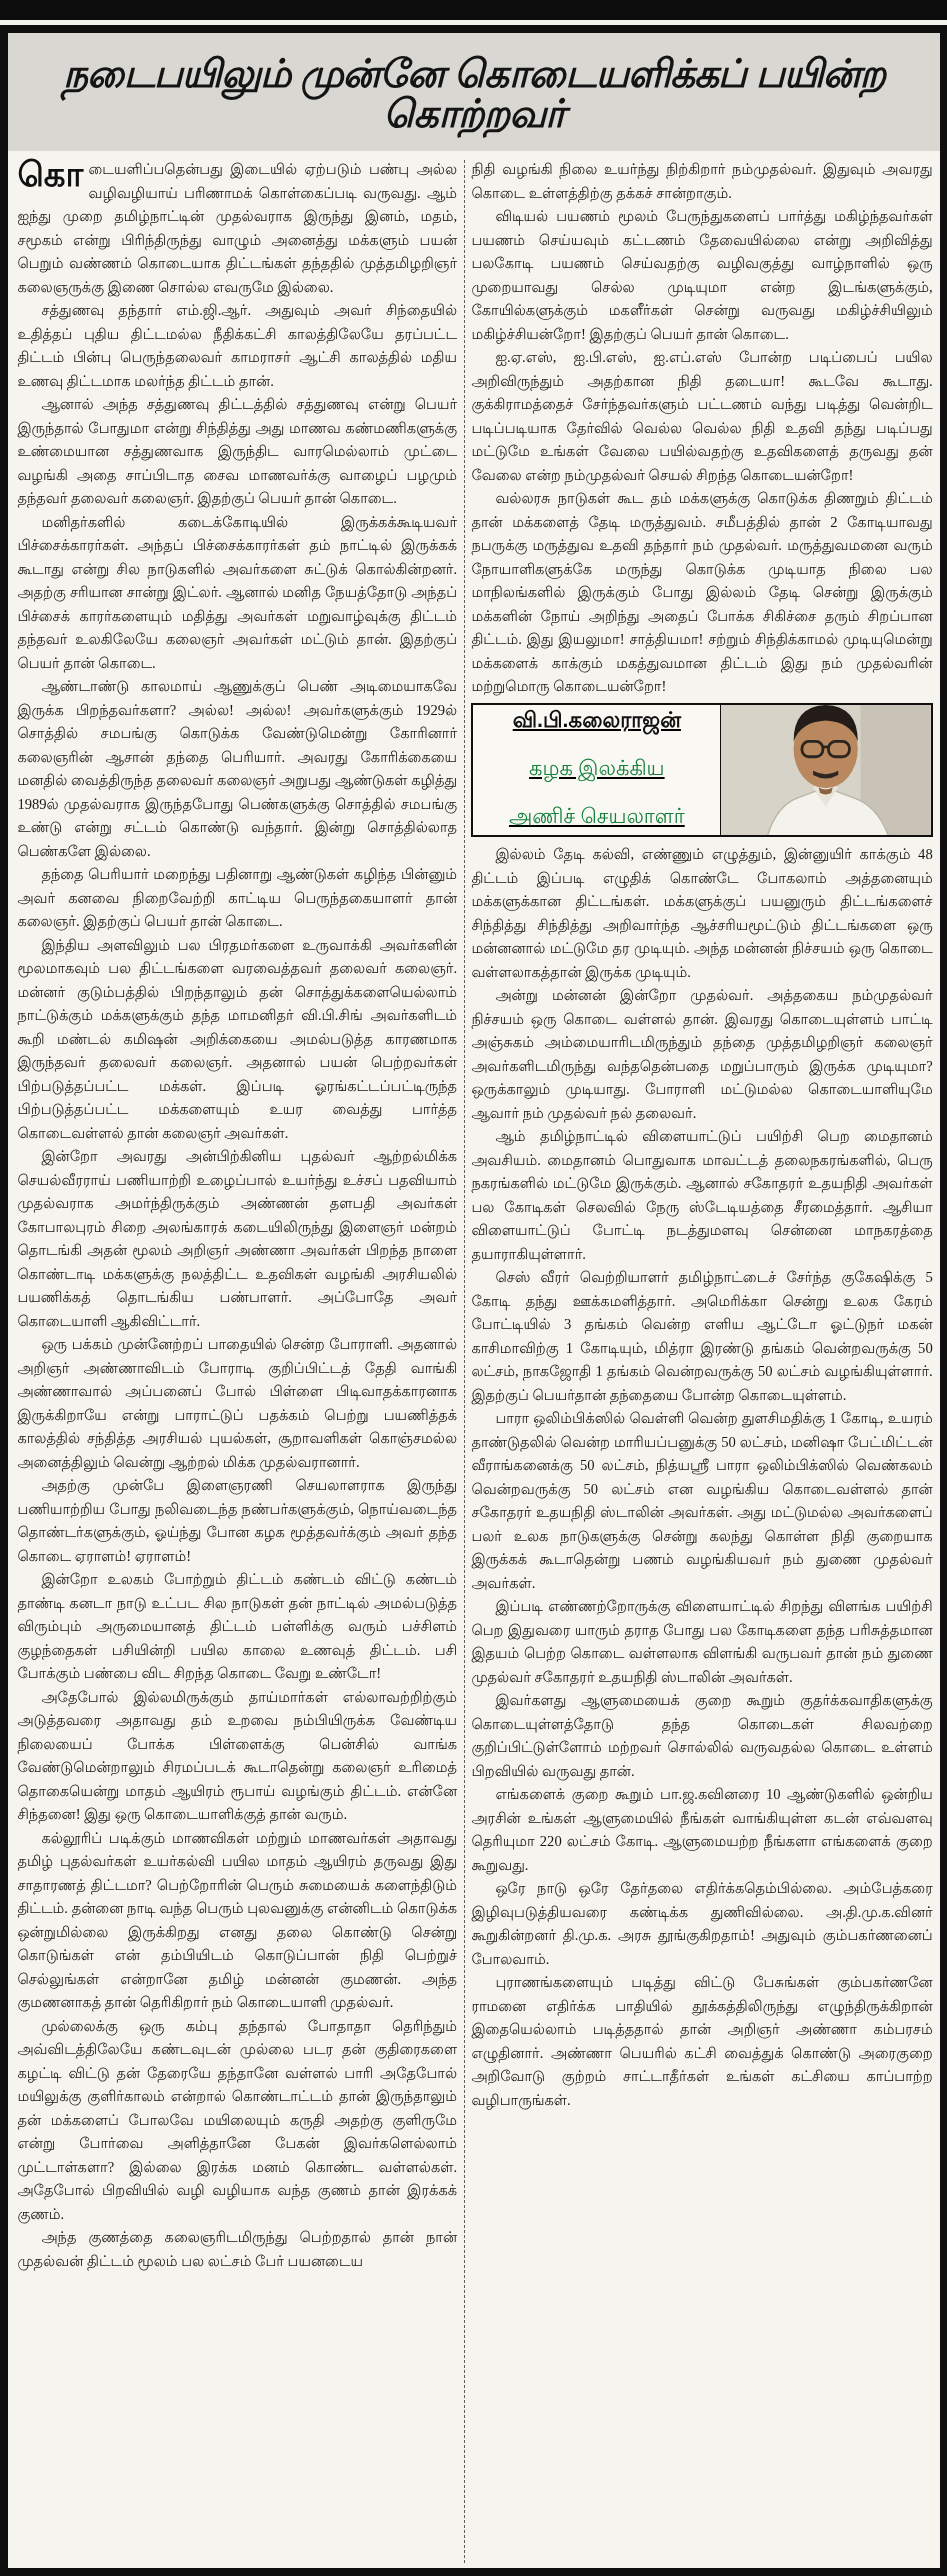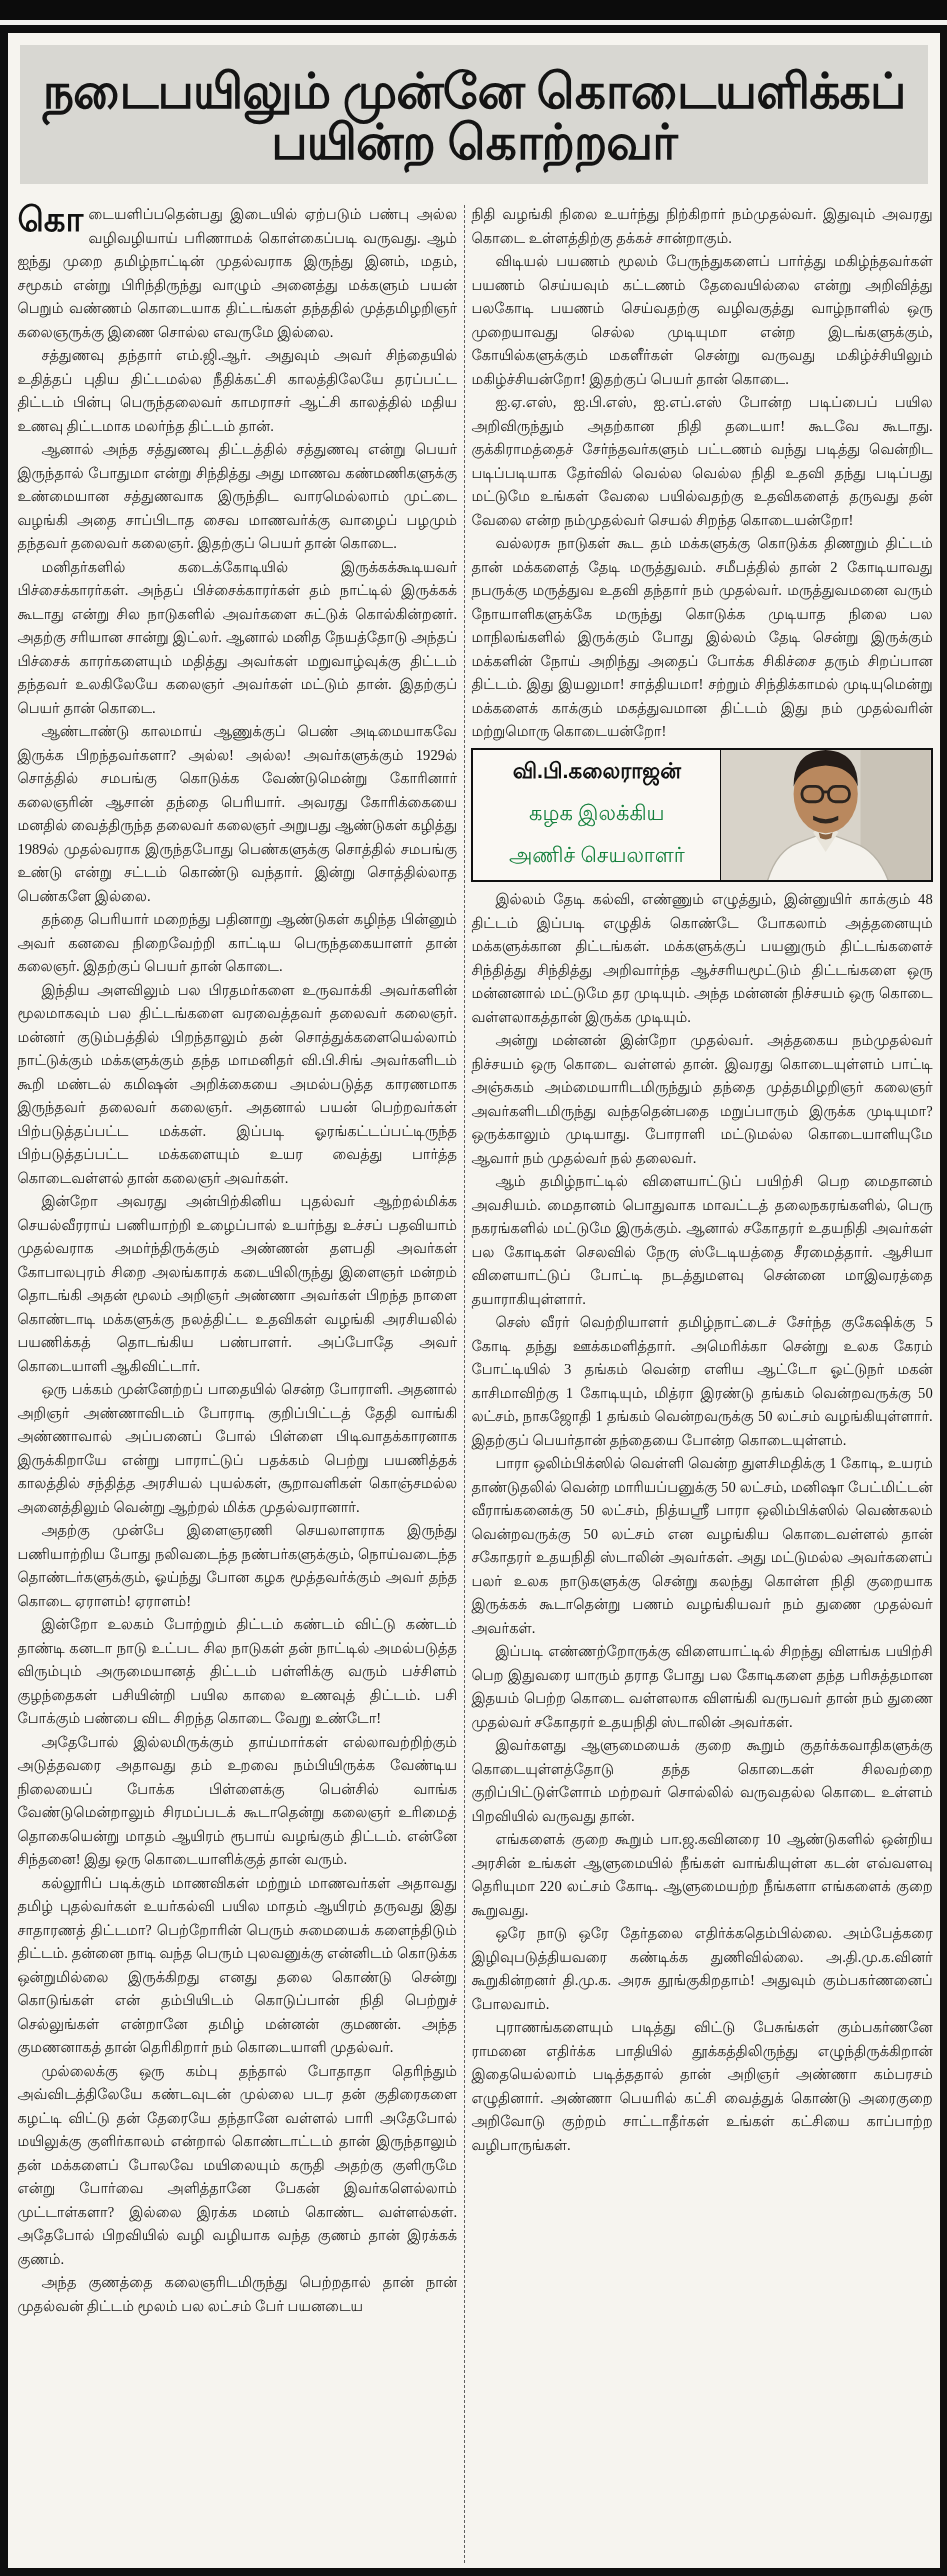--- a/index.html
+++ b/index.html
@@ -1,33 +1,33 @@
 <!DOCTYPE html>
 <html style="font-size:8.3px"><head>
 <meta charset="utf-8">
 <style>
   html,body{margin:0;padding:0;background:#0b0b0b;}
   .page{position:relative;width:948px;height:2576px;background:#0b0b0b;font-family:"Liberation Serif","DejaVu Serif",serif;}
   .top-band{height:20px;background:#0c0c0c;}
   .top-line{height:4.7px;background:#f2f1ee;}
   .frame{position:absolute;top:24.5px;left:0;right:0;bottom:0;border:8.3px solid #0f0f0f;background:#f6f4ef;display:flex;flex-direction:column;box-sizing:border-box;}
-  .headline{margin:12px;background:#d8d7d2;color:#141414;text-align:center;font-weight:bold;
-    font-size:49px;line-height:1.05;padding:21px 4.2px 15.6px;letter-spacing:-1px;
-    font-family:"Liberation Sans","DejaVu Sans",sans-serif;}
+  .headline{margin:0;background:#d8d7d2;color:#141414;text-align:center;font-weight:bold;
+    font-size:39px;line-height:1.05;padding:21px 4.2px 15.6px;letter-spacing:-1px;
+    font-family:"Liberation Sans","DejaVu Sans",sans-serif;font-style:italic;}
   .body{flex:1;display:flex;padding:7.3px 7.3px 0 9.4px;overflow:hidden;}
   .col{overflow:hidden;box-sizing:border-box;}
   .col-left{width:446px;padding-right:6.3px;}
   .divider{width:0;border-left:1.6px dashed #5e5e5e;margin:2.1px 1px 5.2px 1px;}
   .col-right{flex:1;padding-left:5px;}
   .para{margin:0;font-size:14.6px;line-height:23.5px;text-align:justify;text-indent:24px;color:#171614;}
   .para.cont{text-indent:0;}
   .para.lead{text-indent:0;}
   .dropcap{float:left;font-size:34px;line-height:30px;font-weight:bold;padding:2.1px 5.2px 0 0;color:#111;}
   .byline-box{border:2.1px solid #101010;display:flex;height:130px;margin:4.2px 0 6.3px;background:#faf8f3;}
-  .byline-info{width:54%;border-right:1.6px solid #101010;display:flex;flex-direction:column;justify-content:center;align-items:center;gap:15px;}
+  .byline-info{width:54%;border-right:1.6px solid #101010;display:flex;flex-direction:column;justify-content:center;align-items:center;gap:21px;text-decoration:underline;}
   .byline-name{font-weight:bold;font-size:21.4px;color:#101010;font-family:"Liberation Sans","DejaVu Sans",sans-serif;}
   .byline-role{font-size:21px;color:#15803d;}
   .byline-photo{flex:1;position:relative;overflow:hidden;background:#d9d4ca;}
   .byline-photo svg{display:block;width:100%;height:100%;}
 </style>
 </head>
 <body>
 
 <div class="page">
   <div class="top-band"></div>
@@ -82,21 +82,21 @@
               <rect x="154" y="84" width="30" height="22" rx="10" fill="none" stroke="#2b241f" stroke-width="4"></rect>
               <line x1="146" y1="92" x2="154" y2="92" stroke="#2b241f" stroke-width="4"></line>
               <path d="M132 126 Q150 136 168 126 L168 132 Q150 142 132 132 Z" fill="#2e2620"></path>
               <path d="M140 150 Q150 156 160 150 L158 158 Q150 162 142 158 Z" fill="#8a6342"></path>
             </svg>
           </div>
         </div>
 
         <p class="para">இல்லம் தேடி கல்வி, எண்ணும் எழுத்தும், இன்னுயிர் காக்கும் 48 திட்டம் இப்படி எழுதிக் கொண்டே போகலாம் அத்தனையும் மக்களுக்கான திட்டங்கள். மக்களுக்குப் பயனுரும் திட்டங்களைச் சிந்தித்து சிந்தித்து அறிவார்ந்த ஆச்சரியமூட்டும் திட்டங்களை ஒரு மன்னனால் மட்டுமே தர முடியும். அந்த மன்னன் நிச்சயம் ஒரு கொடை வள்ளலாகத்தான் இருக்க முடியும்.</p>
         <p class="para">அன்று மன்னன் இன்றோ முதல்வர். அத்தகைய நம்முதல்வர் நிச்சயம் ஒரு கொடை வள்ளல் தான். இவரது கொடையுள்ளம் பாட்டி அஞ்சுகம் அம்மையாரிடமிருந்தும் தந்தை முத்தமிழறிஞர் கலைஞர் அவர்களிடமிருந்து வந்ததென்பதை மறுப்பாரும் இருக்க முடியுமா? ஒருக்காலும் முடியாது. போராளி மட்டுமல்ல கொடையாளியுமே ஆவார் நம் முதல்வர் நல் தலைவர்.</p>
-        <p class="para">ஆம் தமிழ்நாட்டில் விளையாட்டுப் பயிற்சி பெற மைதானம் அவசியம். மைதானம் பொதுவாக மாவட்டத் தலைநகரங்களில், பெரு நகரங்களில் மட்டுமே இருக்கும். ஆனால் சகோதரர் உதயநிதி அவர்கள் பல கோடிகள் செலவில் நேரு ஸ்டேடியத்தை சீரமைத்தார். ஆசியா விளையாட்டுப் போட்டி நடத்துமளவு சென்னை மாஇவரத்தை தயாராகியுள்ளார்.</p>
+        <p class="para">ஆம் தமிழ்நாட்டில் விளையாட்டுப் பயிற்சி பெற மைதானம் அவசியம். மைதானம் பொதுவாக மாவட்டத் தலைநகரங்களில், பெரு நகரங்களில் மட்டுமே இருக்கும். ஆனால் சகோதரர் உதயநிதி அவர்கள் பல கோடிகள் செலவில் நேரு ஸ்டேடியத்தை சீரமைத்தார். ஆசியா விளையாட்டுப் போட்டி நடத்துமளவு சென்னை மாநகரத்தை தயாராகியுள்ளார்.</p>
         <p class="para">செஸ் வீரர் வெற்றியாளர் தமிழ்நாட்டைச் சேர்ந்த குகேஷிக்கு 5 கோடி தந்து ஊக்கமளித்தார். அமெரிக்கா சென்று உலக கேரம் போட்டியில் 3 தங்கம் வென்ற எளிய ஆட்டோ ஓட்டுநர் மகன் காசிமாவிற்கு 1 கோடியும், மித்ரா இரண்டு தங்கம் வென்றவருக்கு 50 லட்சம், நாகஜோதி 1 தங்கம் வென்றவருக்கு 50 லட்சம் வழங்கியுள்ளார். இதற்குப் பெயர்தான் தந்தையை போன்ற கொடையுள்ளம்.</p>
         <p class="para">பாரா ஒலிம்பிக்ஸில் வெள்ளி வென்ற துளசிமதிக்கு 1 கோடி, உயரம் தாண்டுதலில் வென்ற மாரியப்பனுக்கு 50 லட்சம், மனிஷா பேட்மிட்டன் வீராங்கனைக்கு 50 லட்சம், நித்யஸ்ரீ பாரா ஒலிம்பிக்ஸில் வெண்கலம் வென்றவருக்கு 50 லட்சம் என வழங்கிய கொடைவள்ளல் தான் சகோதரர் உதயநிதி ஸ்டாலின் அவர்கள். அது மட்டுமல்ல அவர்களைப் பலர் உலக நாடுகளுக்கு சென்று கலந்து கொள்ள நிதி குறையாக இருக்கக் கூடாதென்று பணம் வழங்கியவர் நம் துணை முதல்வர் அவர்கள்.</p>
         <p class="para">இப்படி எண்ணற்றோருக்கு விளையாட்டில் சிறந்து விளங்க பயிற்சி பெற இதுவரை யாரும் தராத போது பல கோடிகளை தந்த பரிசுத்தமான இதயம் பெற்ற கொடை வள்ளலாக விளங்கி வருபவர் தான் நம் துணை முதல்வர் சகோதரர் உதயநிதி ஸ்டாலின் அவர்கள்.</p>
         <p class="para">இவர்களது ஆளுமையைக் குறை கூறும் குதர்க்கவாதிகளுக்கு கொடையுள்ளத்தோடு தந்த கொடைகள் சிலவற்றை குறிப்பிட்டுள்ளோம் மற்றவர் சொல்லில் வருவதல்ல கொடை உள்ளம் பிறவியில் வருவது தான்.</p>
         <p class="para">எங்களைக் குறை கூறும் பா.ஜ.கவினரை 10 ஆண்டுகளில் ஒன்றிய அரசின் உங்கள் ஆளுமையில் நீங்கள் வாங்கியுள்ள கடன் எவ்வளவு தெரியுமா 220 லட்சம் கோடி. ஆளுமையற்ற நீங்களா எங்களைக் குறை கூறுவது.</p>
         <p class="para">ஒரே நாடு ஒரே தேர்தலை எதிர்க்கதெம்பில்லை. அம்பேத்கரை இழிவுபடுத்தியவரை கண்டிக்க துணிவில்லை. அ.தி.மு.க.வினர் கூறுகின்றனர் தி.மு.க. அரசு தூங்குகிறதாம்! அதுவும் கும்பகர்ணனைப் போலவாம்.</p>
         <p class="para">புராணங்களையும் படித்து விட்டு பேசுங்கள் கும்பகர்ணனே ராமனை எதிர்க்க பாதியில் தூக்கத்திலிருந்து எழுந்திருக்கிறான் இதையெல்லாம் படித்ததால் தான் அறிஞர் அண்ணா கம்பரசம் எழுதினார். அண்ணா பெயரில் கட்சி வைத்துக் கொண்டு அரைகுறை அறிவோடு குற்றம் சாட்டாதீர்கள் உங்கள் கட்சியை காப்பாற்ற வழிபாருங்கள்.</p>
       </div>
 
     </div>

